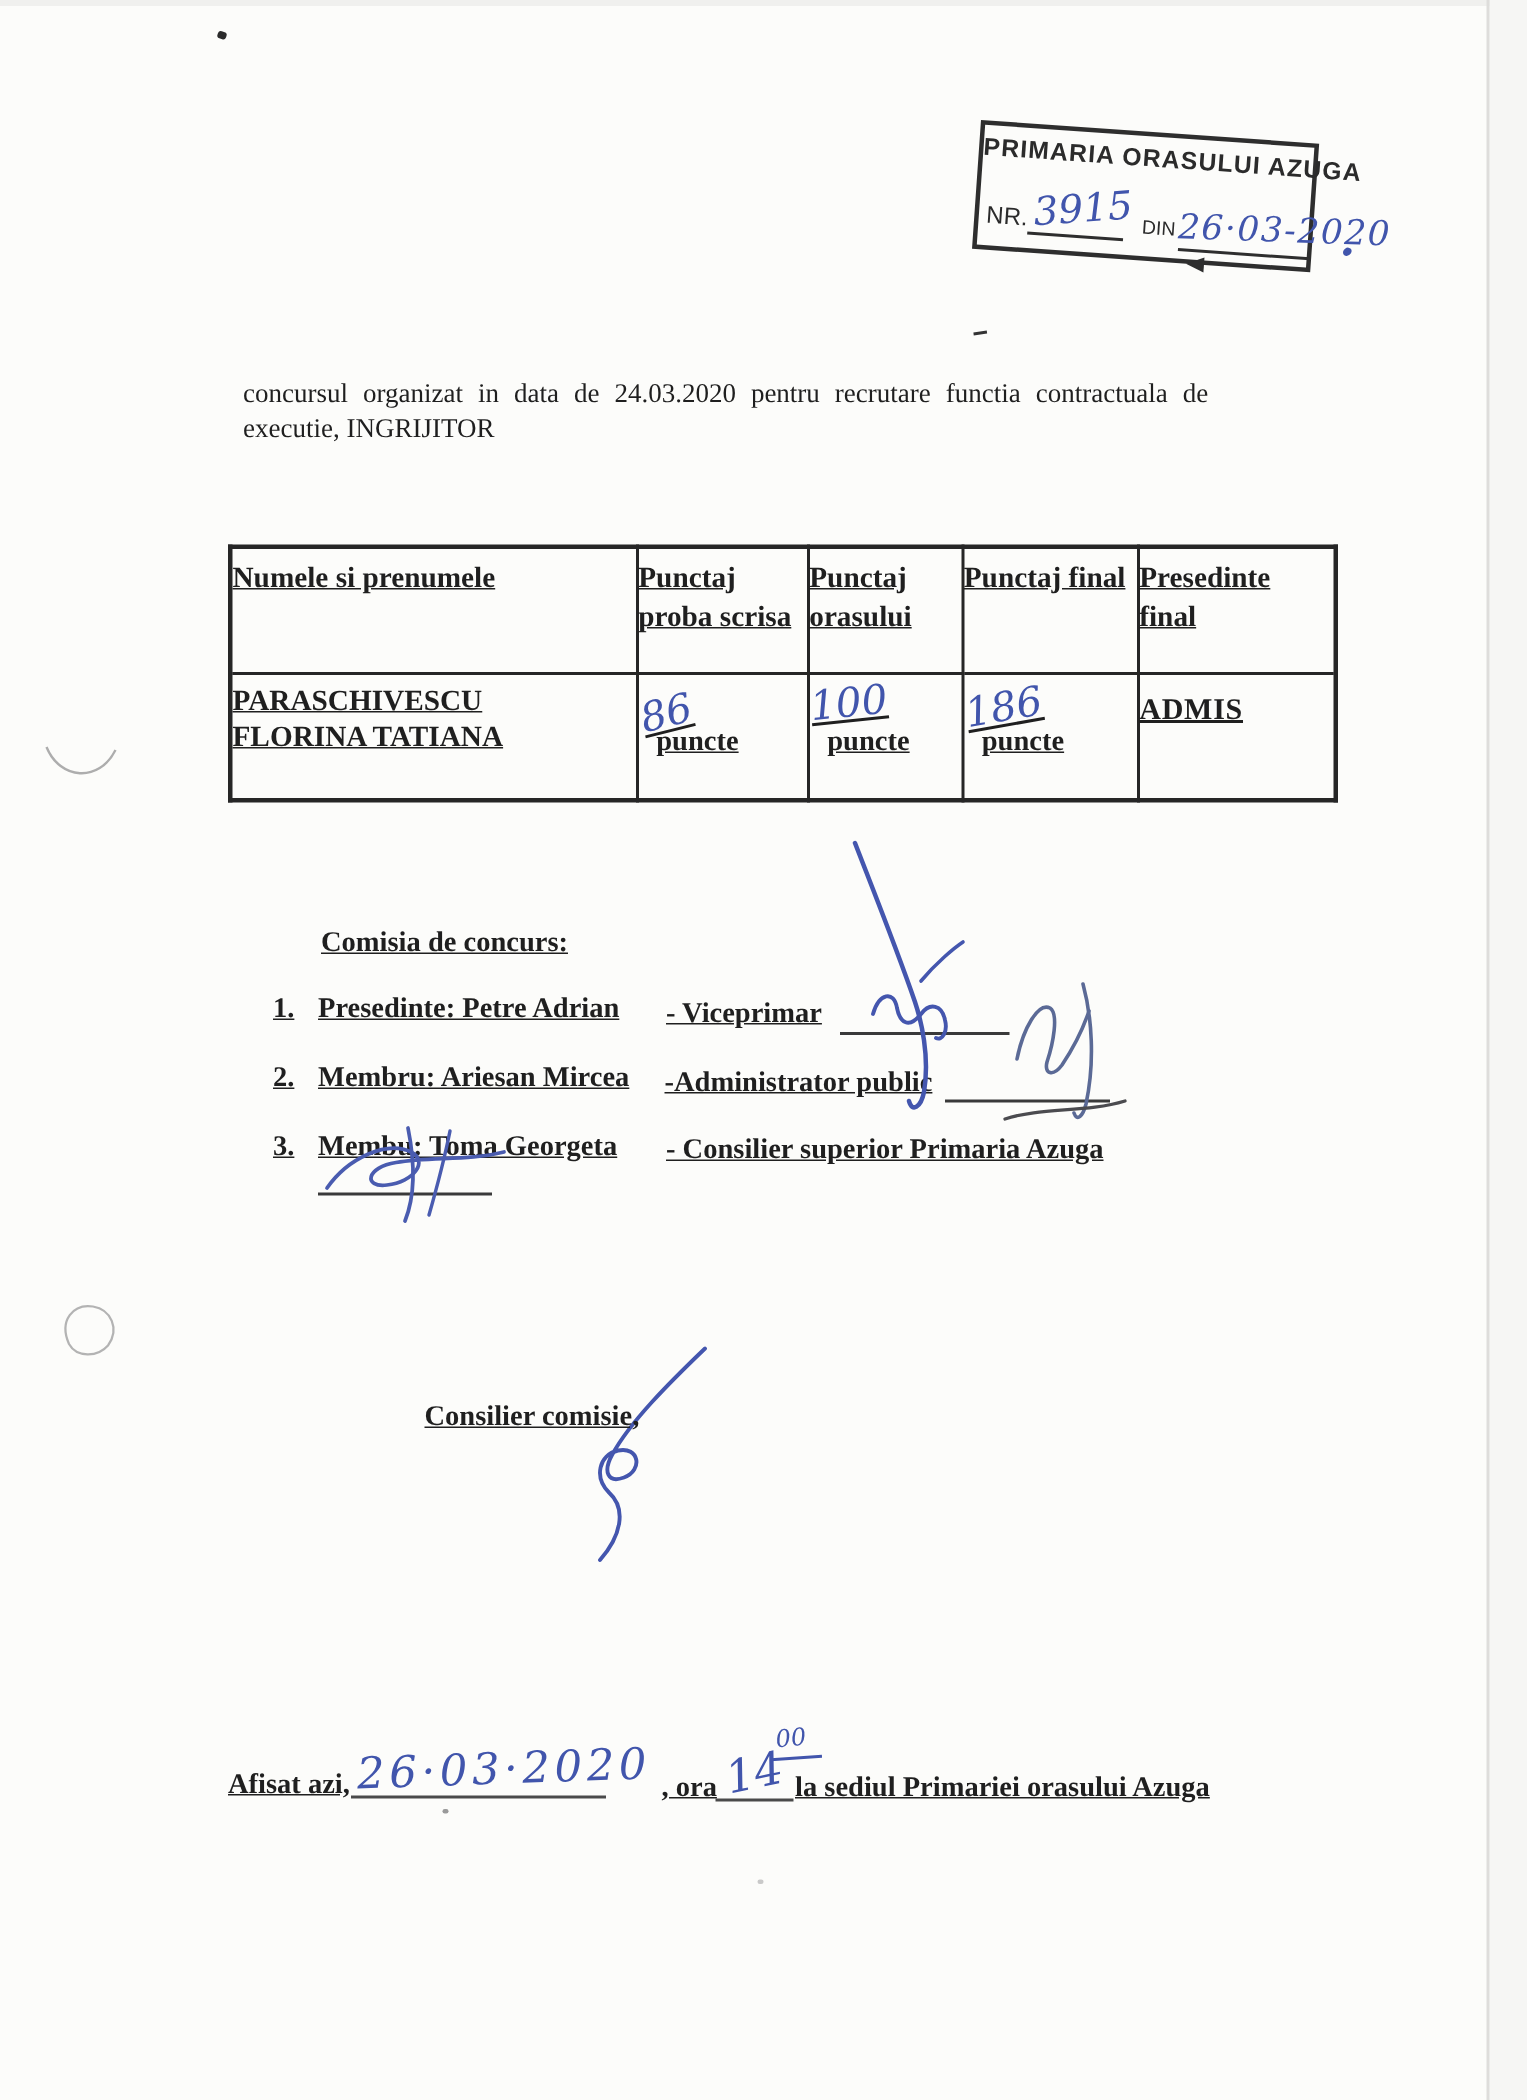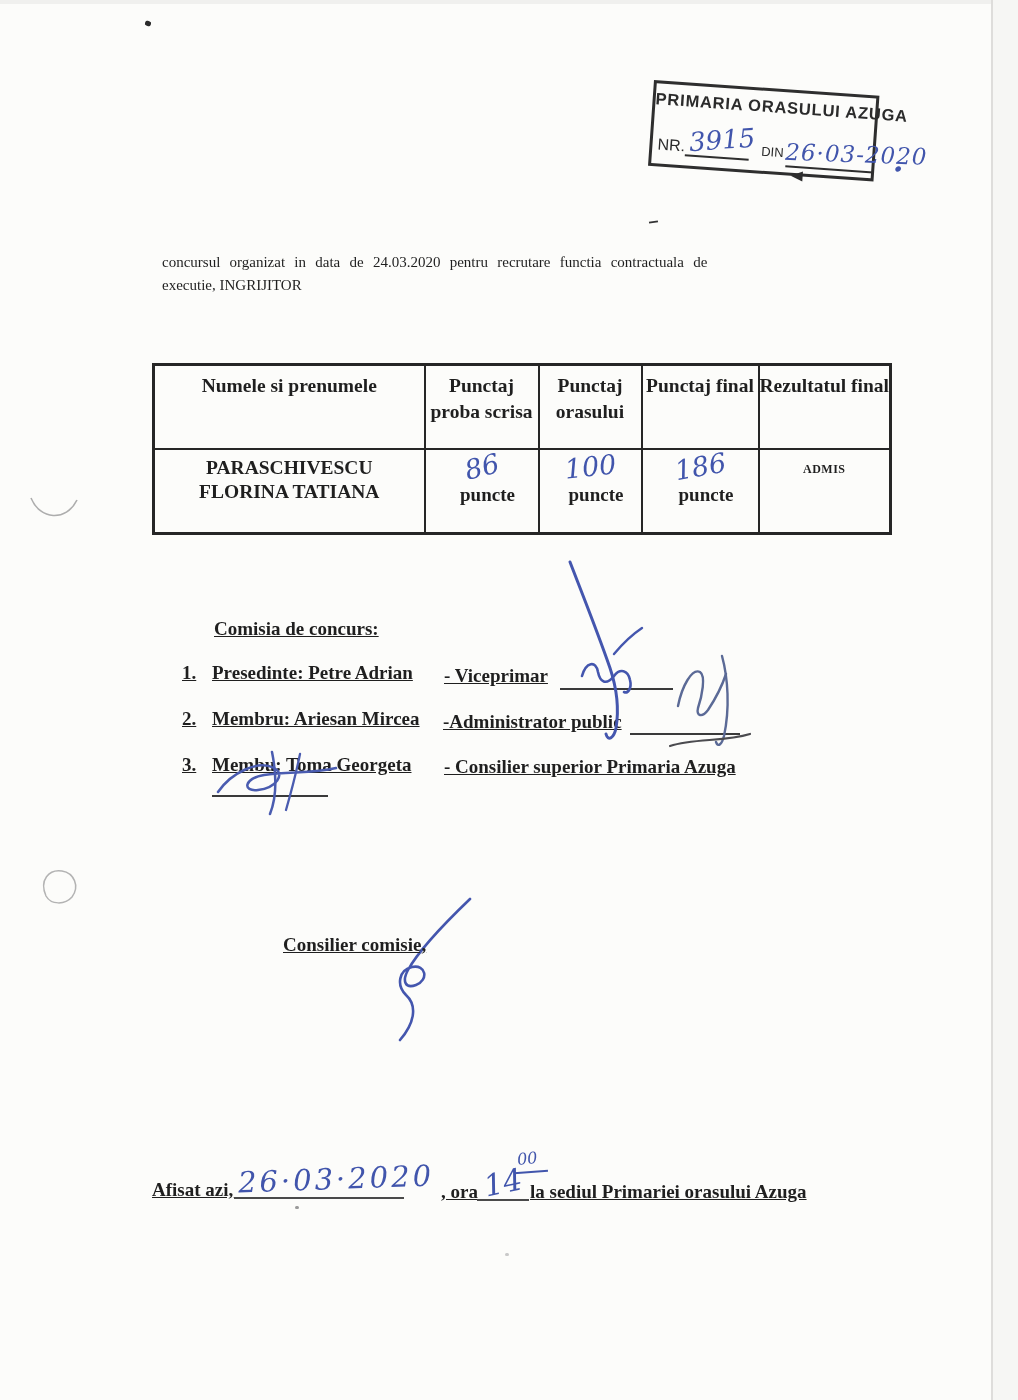--- a/index.html
+++ b/index.html
@@ -37,36 +37,36 @@
   .stamp-arrow     { position:absolute; left:140px; bottom:-8px; width:0; height:0;
                      border-top:5px solid transparent; border-bottom:5px solid transparent;
                      border-right:12px solid #2e2e2e; }
   .hand { font-family:"DejaVu Serif", serif; font-style:italic; color:#4155ac; }
 
   
   .doc-title { position:absolute; left:310px; top:221px; width:420px; text-align:center;
                font-weight:bold; font-size:21px; letter-spacing:0.4px; }
   .title-dash { position:absolute; left:649px; top:221px; width:9px; border-top:2.5px solid #333;
                 transform:rotate(-8deg); }
-  .intro { position:absolute; left:162px; top:251px; width:716px; font-size:15px; line-height:23px; }
+  .intro { position:absolute; left:162px; top:251px; width:716px; font-size:18px; line-height:23px; }
   .intro-line1 { word-spacing:5.5px; white-space:nowrap; }
 
   
   .results-table { position:absolute; left:152px; top:363px; border-collapse:collapse;
                    table-layout:fixed; border:3px solid #262626; }
   .results-table th, .results-table td { border:2px solid #262626; vertical-align:top;
-                   text-align:center; padding:0; }
+                   text-align:left; padding:0;text-decoration:underline; }
   .results-table th { font-size:19.5px; font-weight:bold; line-height:1.32; padding-top:7px; height:75px; }
   .results-table td { height:70px; }
   .cell-name { font-weight:bold; font-size:19.5px; padding-top:6px !important; line-height:1.25; }
   .cell-name span { display:block; }
   .score-num { display:block; height:34px; font-size:27px; line-height:34px; }
   .rot1 { transform:rotate(-14deg); } .rot2 { transform:rotate(-6deg); } .rot3 { transform:rotate(-10deg); }
   .puncte { display:block; font-weight:bold; font-size:19px;padding-left:12px; }
-  .cell-result { font-weight:bold; font-size:12px; padding-top:12px !important; letter-spacing:0.5px; }
+  .cell-result { font-weight:bold; font-size:20px; padding-top:12px !important; letter-spacing:0.5px; }
 
   
   .abs { position:absolute; }
   .bold19 { font-weight:bold; font-size:19px; white-space:nowrap;text-decoration:underline; }
   .uline { position:absolute; border-bottom:2px solid #3a3a3a; height:0; }
   .sig { position:absolute; }
   .sig path { fill:none; stroke-linecap:round; stroke-linejoin:round; }
 
   
   .fdate { position:absolute; left:238px; top:1162px; font-size:29px; letter-spacing:3px;
@@ -119,21 +119,21 @@
         <col style="width:103px">
       <col style="width:117px">
         <col style="width:132px">
     </colgroup>
     <tbody>
         <tr>
       <th>Numele si prenumele</th>
       <th>Punctaj proba scrisa</th>
       <th>Punctaj orasului</th>
       <th>Punctaj final</th>
-      <th>Rezultatul final</th>
+      <th>Presedinte final</th>
     </tr>
     <tr>
       <td class="cell-name">
         <span>PARASCHIVESCU</span>
         <span>FLORINA TATIANA</span>
       </td>
       <td>
         <span class="score-num hand rot1">86</span>
         <span class="puncte">puncte</span>
       </td>

